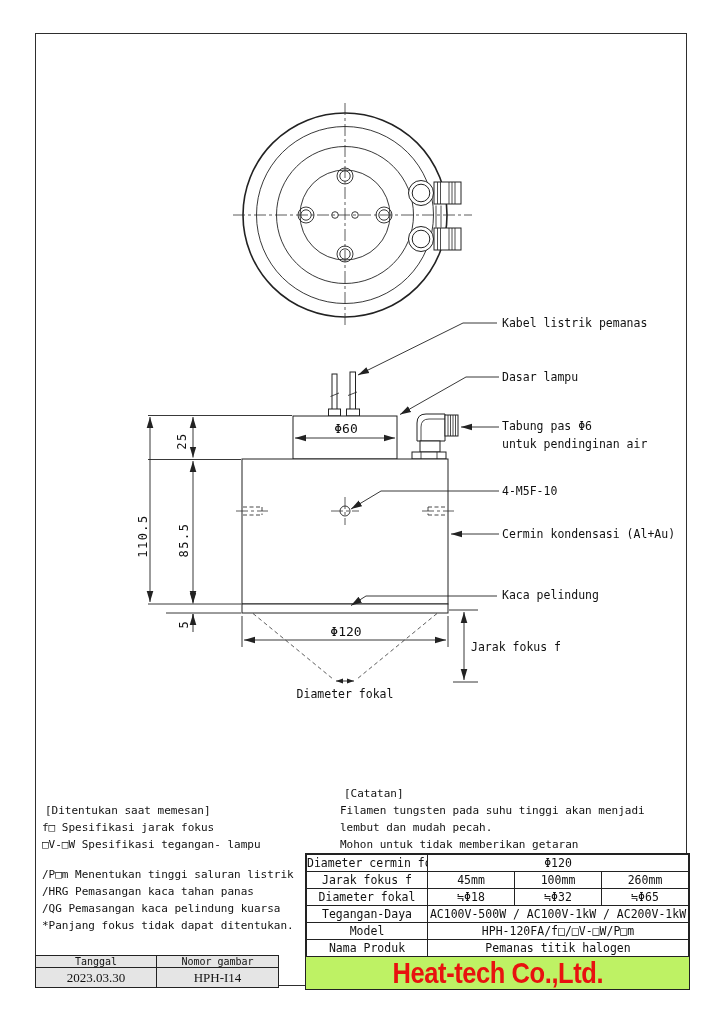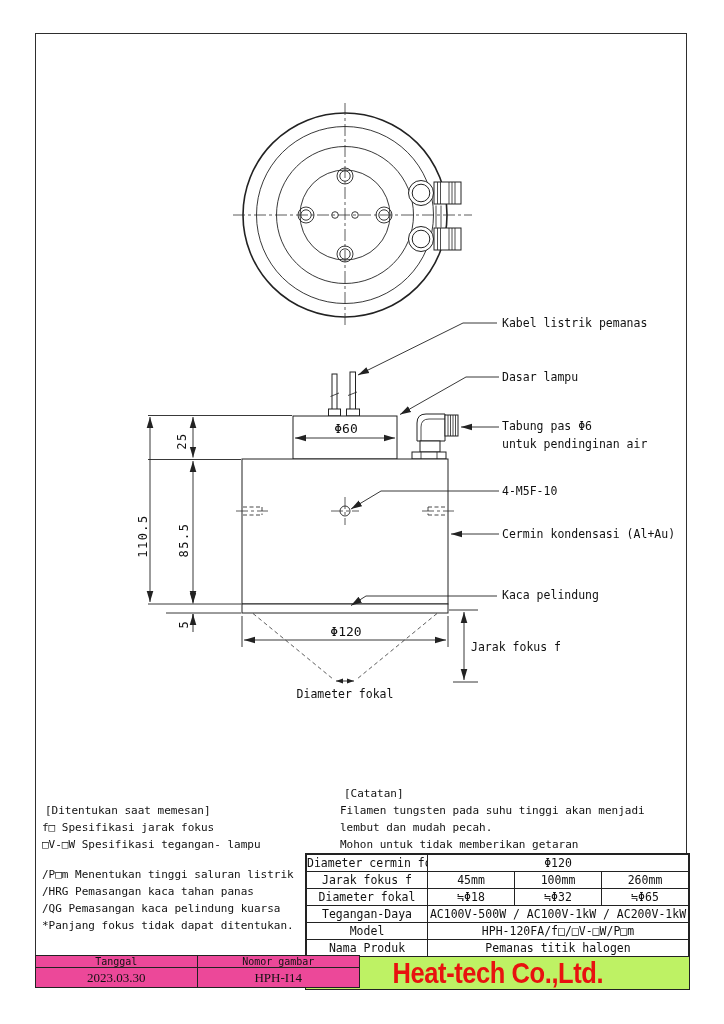--- a/index.html
+++ b/index.html
@@ -34,23 +34,23 @@
                border:1px solid #222; background:#fff; }
   table.spec { border-collapse:collapse; width:100%; table-layout:fixed; }
   table.spec td { border:1px solid #222; text-align:center; font-size:11.5px; padding:0;
                   height:16px; overflow:hidden; white-space:nowrap; }
   td.cell-small { font-size:9px; }
   td.cell-volt  { font-size:11px; }
   .logo-row { height:32px; display:flex; align-items:center; justify-content:center; background:#bef264;text-align:right; }
   .logo { font-family:"Liberation Sans", sans-serif; font-weight:bold; font-size:30px;
           color:#e8120f; transform:scaleX(0.85); letter-spacing:-0.5px; white-space:nowrap; }
 
-  .tblock { position:absolute; left:35px; top:955px; width:325px; height:33px; box-sizing:border-box;
+  .tblock { position:absolute; left:35px; top:955px; width:244px; height:33px; box-sizing:border-box;
             border:1px solid #222; display:grid; grid-template-columns:1fr 1fr; grid-template-rows:12px 1fr;
-            background:#ec4899; }
+            background:#e5e5e5; }
   .tblock .hc { font-size:10px; text-align:center; border-bottom:1px solid #222; line-height:11px; }
   .tblock .hc.c1, .tblock .vc.c1 { border-right:1px solid #222; }
   .tblock .vc { font-size:13px; text-align:center; line-height:20px;font-family:Liberation Serif, serif; }
 </style>
 </head>
 <body>
 
 <div class="page">
   <div class="sheet-border"></div>
 

